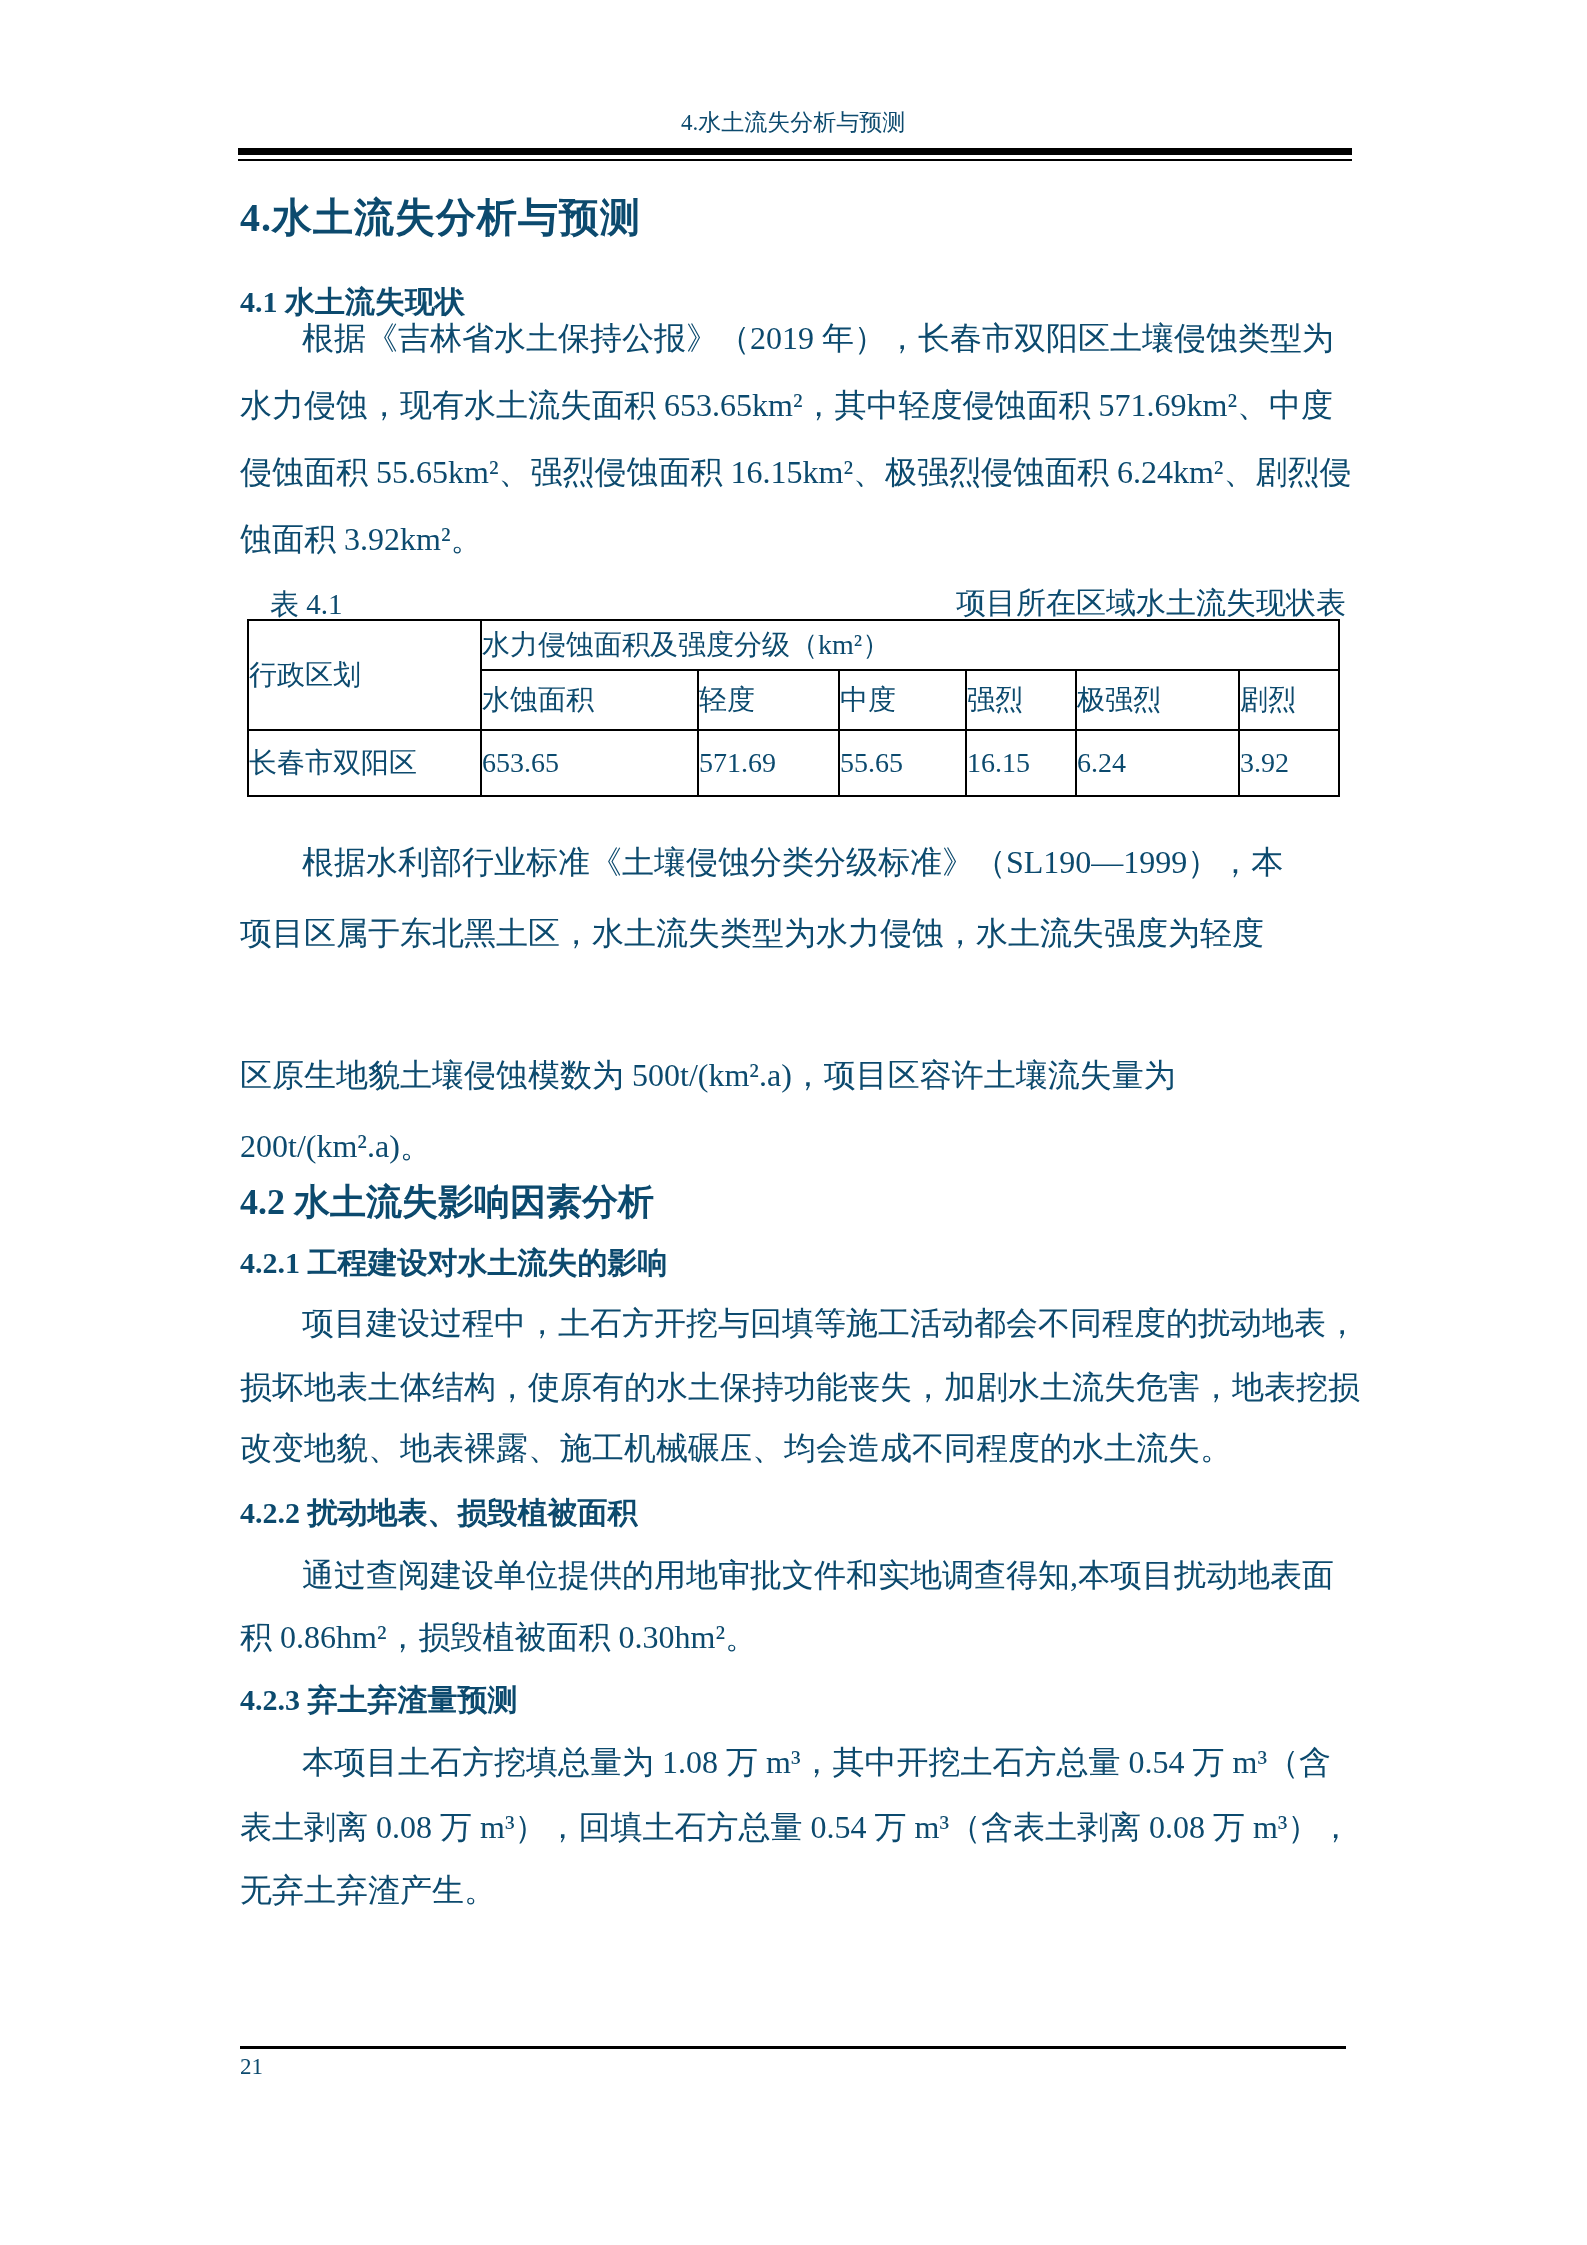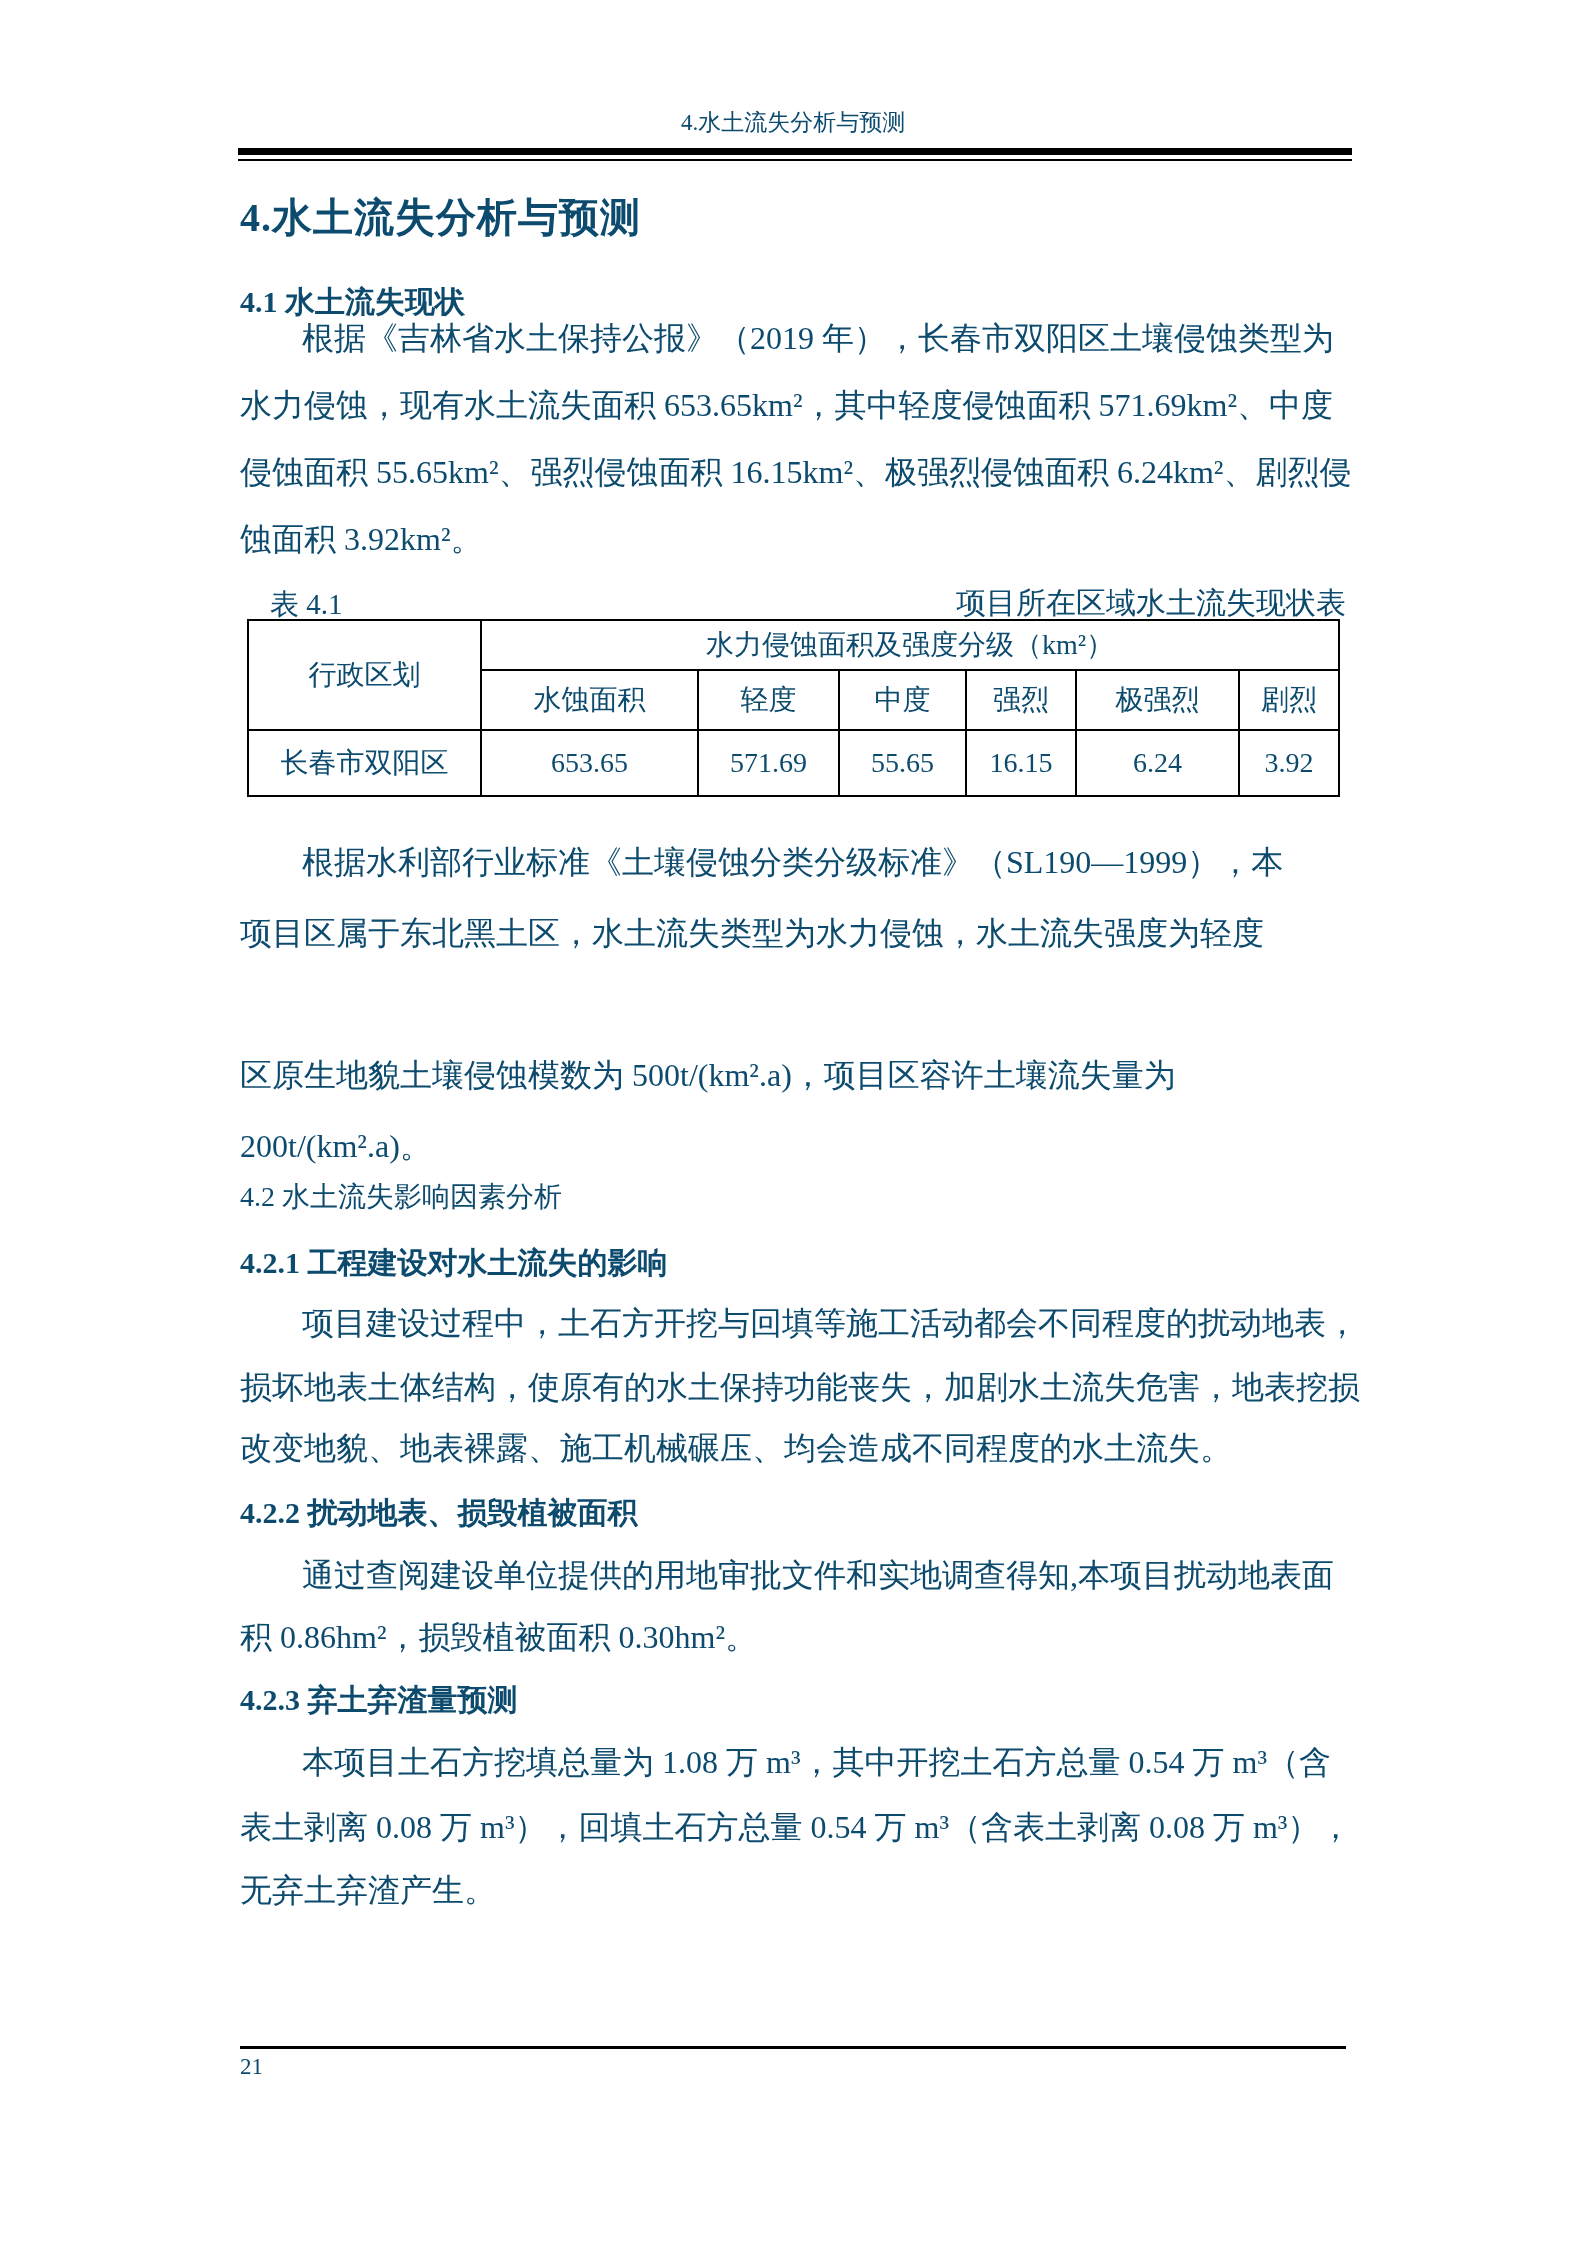--- a/index.html
+++ b/index.html
@@ -22,42 +22,42 @@
   .rule-thin{top:159px;left:238px;width:1114px;height:2px;background:#000;}
   .chapter-title{
     top:190px;left:240px;
     font-size:40px;font-weight:bold;white-space:nowrap;
     letter-spacing:1px;
   }
   .h2{
     left:240px;font-size:30px;font-weight:bold;white-space:nowrap;
   }
   .h2-big{
-    left:240px;font-size:28px;font-weight:normal;white-space:nowrap;
+    left:240px;font-size:36px;font-weight:bold;white-space:nowrap;
   }
   .bline{
     left:240px;font-size:32px;white-space:nowrap;line-height:40px;
   }
   .bline.indent{left:302px;}
   .caption-label{
     top:585px;left:270px;font-size:29px;white-space:nowrap;
   }
   .caption-title{
     top:583px;left:240px;width:1106px;text-align:right;
     font-size:30px;font-weight:normal;white-space:nowrap;
   }
   table.datatable{
     position:absolute;top:619px;left:247px;
     width:1091px;height:160px;
     border-collapse:collapse;table-layout:fixed;
     font-size:28px;
   }
   table.datatable td{
     border:2px solid #000;
-    text-align:center;vertical-align:middle;
+    text-align:left;vertical-align:middle;
     padding:0;overflow:hidden;
   }
   .footer-rule{top:2046px;left:240px;width:1106px;height:3px;background:#000;}
   .page-num{
     top:2054px;left:240px;width:1106px;
     font-size:23px;
   }
 </style>
 </head>
 <body>

